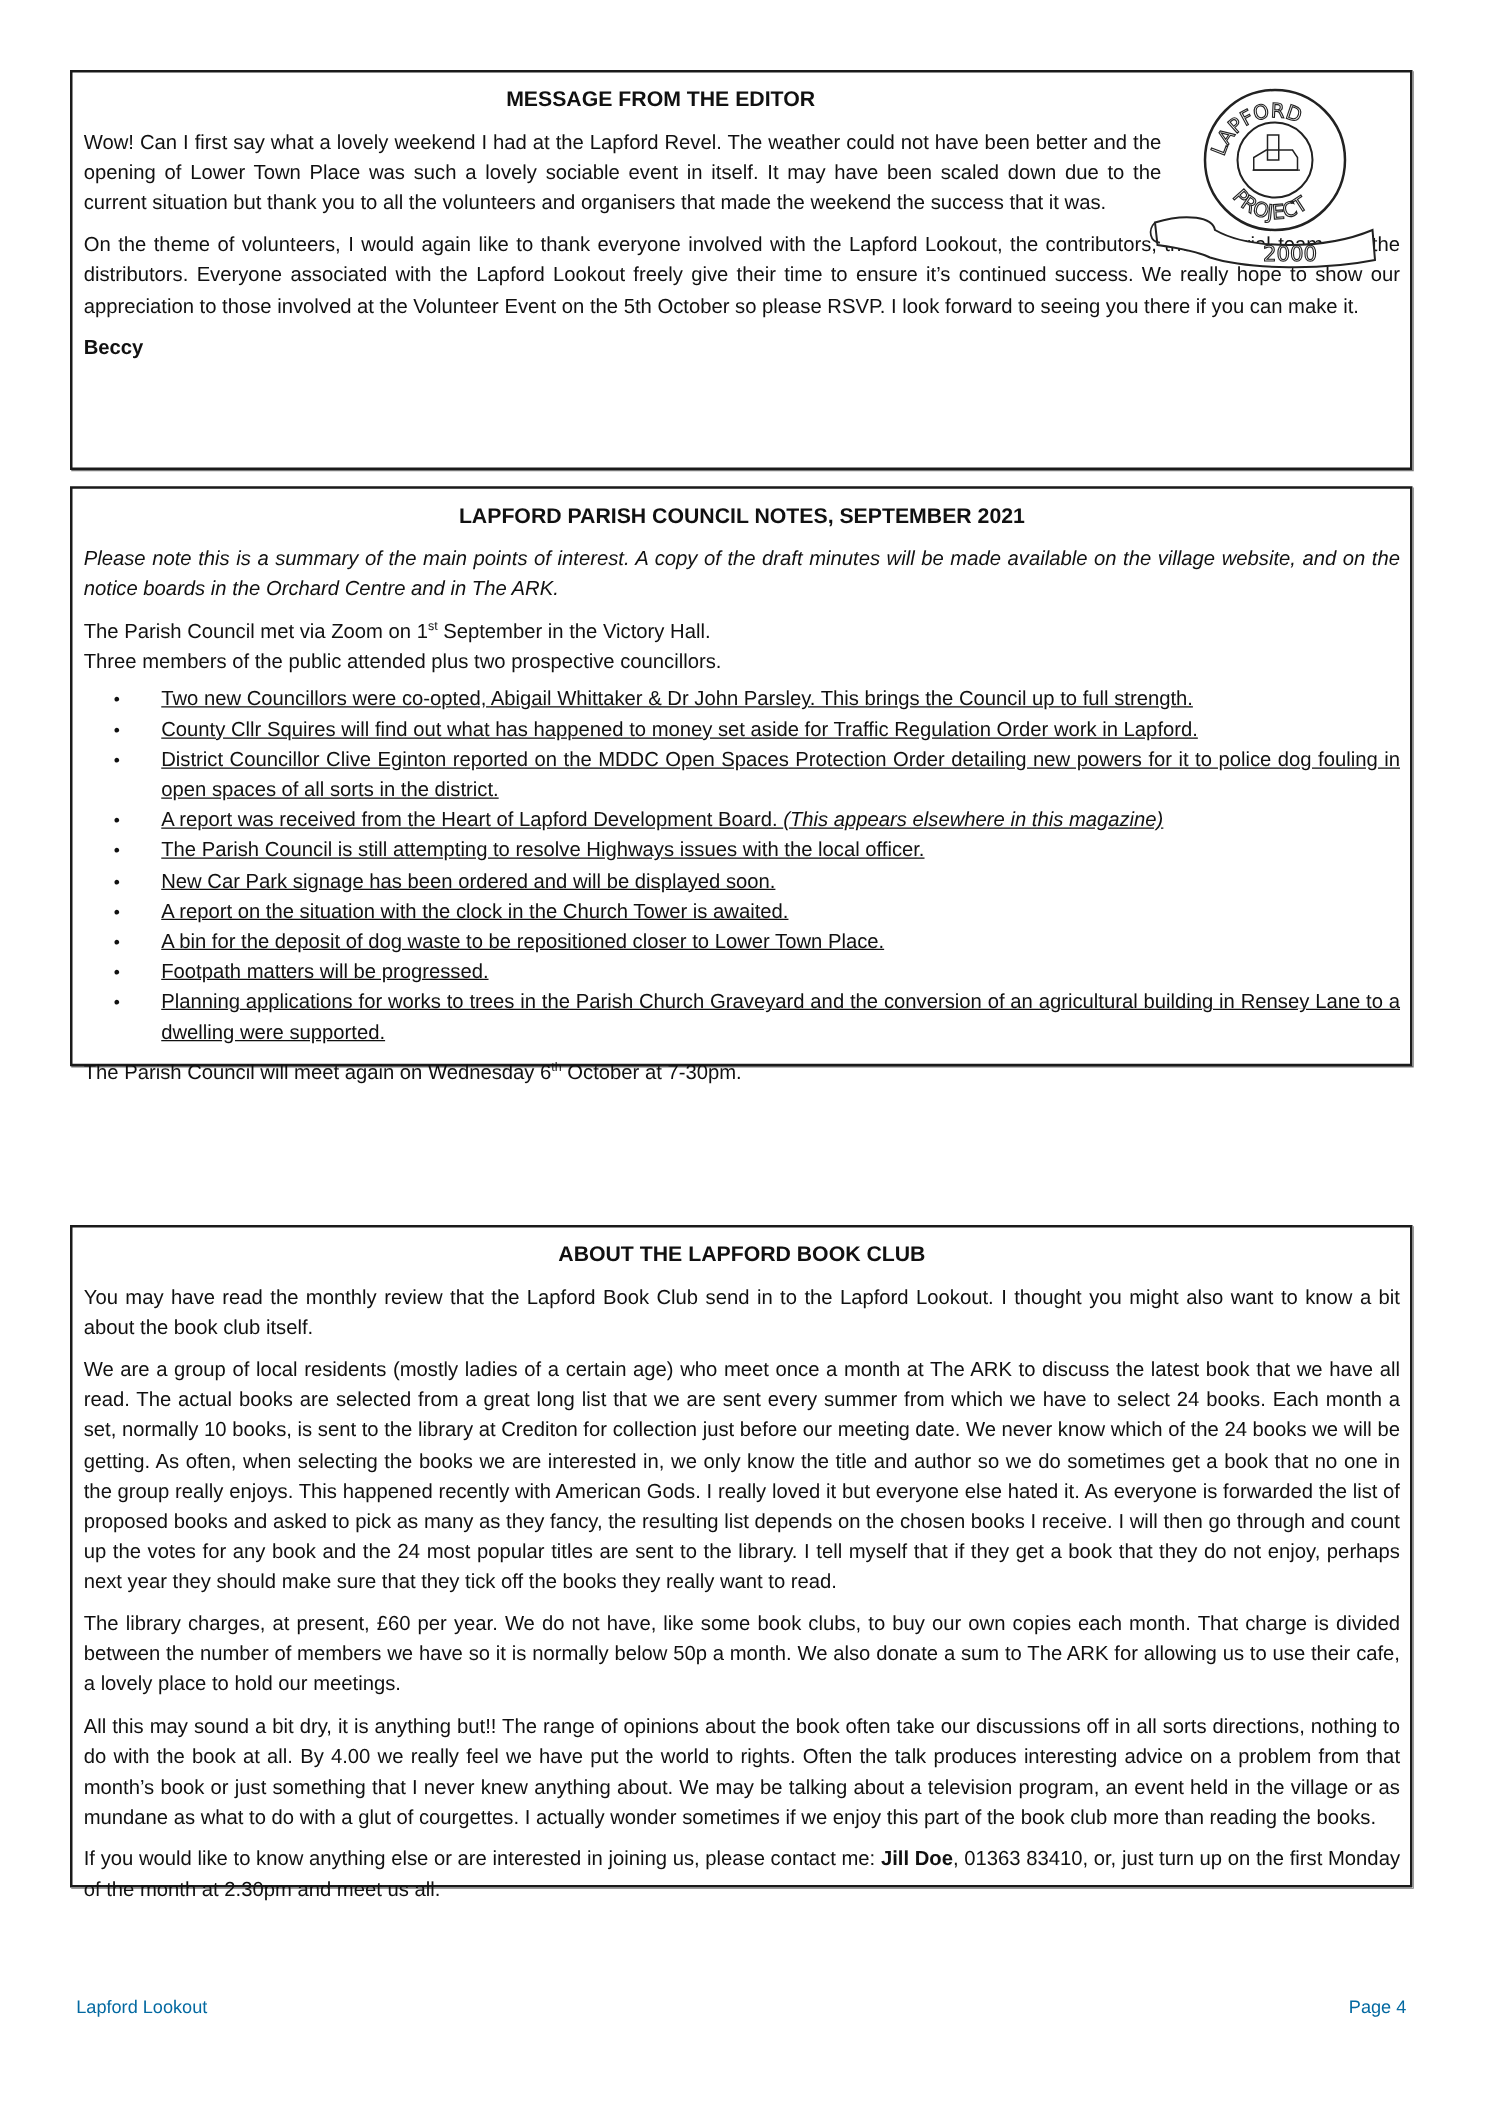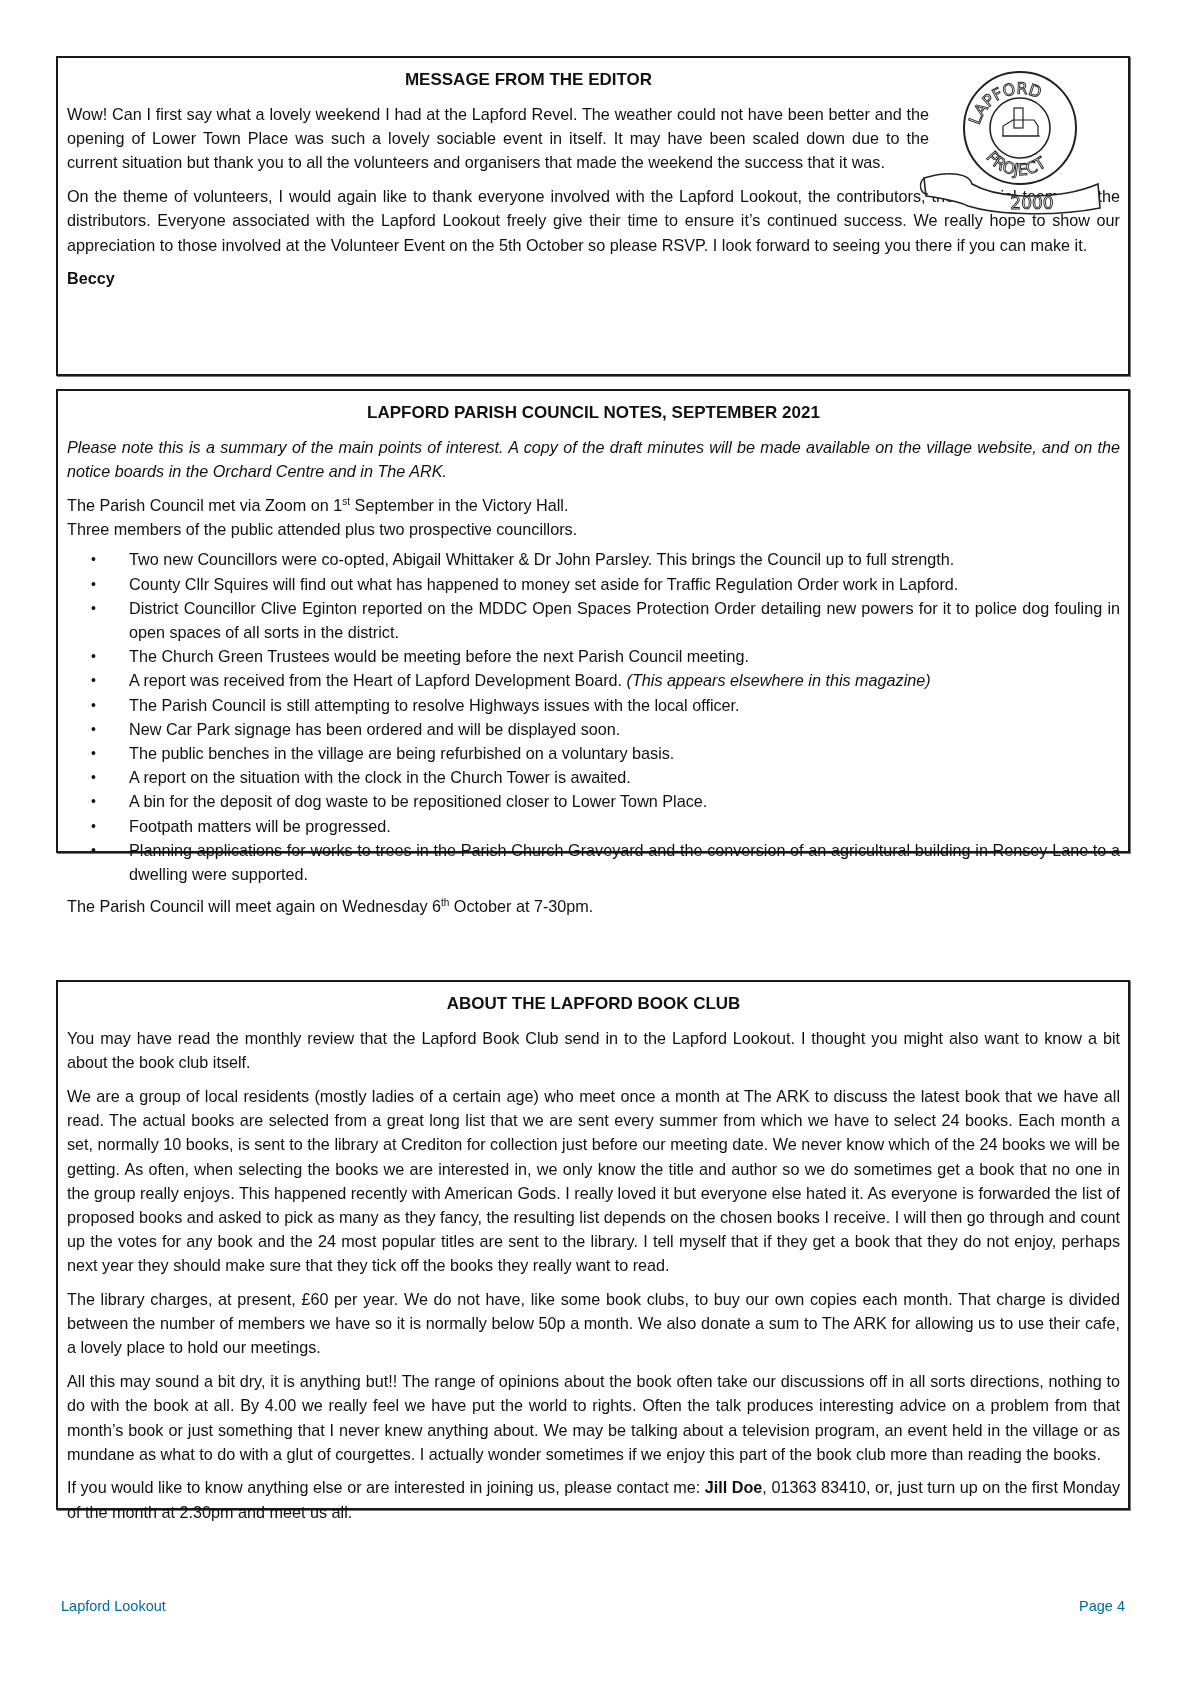--- a/index.html
+++ b/index.html
@@ -25,21 +25,21 @@
       line-height: 24px; margin: 10px 0 10px 0; letter-spacing: 0;
     }
     #box-editor .heading { padding-right: 130px; }
     p { margin: 0 0 9.5px 0; text-align: justify; }
     .editor-text { width: 862px; }
     .italic { font-style: italic; }
     .bold { font-weight: bold; }
     sup { font-size: 10px; line-height: 0; vertical-align: super; }
 
     ul.bullets { margin: 6px 0 8px 0; padding: 0 0 0 62px; list-style: none; }
-    ul.bullets li { position: relative; text-align: justify; }
+    ul.bullets li { position: relative; text-align: justify; text-decoration: underline; }
     ul.bullets li::before {
       content: "\2022"; position: absolute; left: -38px; top: 0; font-size: 14px;
     }
 
     .logo {
       position: absolute; right: 18px; top: 8px; width: 200px; height: 150px;
     }
 
     .footer {
       position: absolute; top: 1598px; font-size: 14.5px; color: #0369a1;
@@ -85,25 +85,23 @@
   <p class="italic">Please note this is a summary of the main points of interest. A copy of the draft minutes will be made available on the village website, and on the notice boards in the Orchard Centre and in The ARK.</p>
   <div>
     <span>The Parish Council met via Zoom on 1</span><sup>st</sup><span> September in the Victory Hall.</span>
   </div>
   <div>Three members of the public attended plus two prospective councillors.</div>
 
   <ul class="bullets">
     <li><span>Two new Councillors were co-opted, Abigail Whittaker &amp; Dr John Parsley.  This brings the Council up to full strength.</span></li>
     <li><span>County Cllr Squires will find out what has happened to money set aside for Traffic Regulation Order work in Lapford.</span></li>
     <li><span>District Councillor Clive Eginton reported on the MDDC Open Spaces Protection Order detailing new powers for it to police dog fouling in open spaces of all sorts in the district.</span></li>
-    <li><span>The Church Green Trustees would be meeting before the next Parish Council meeting.</span></li>
     <li><span>A report was received from the Heart of Lapford Development Board. </span><span class="italic">(This appears elsewhere in this magazine)</span></li>
     <li><span>The Parish Council is still attempting to resolve Highways issues with the local officer.</span></li>
     <li><span>New Car Park signage has been ordered and will be displayed soon.</span></li>
-    <li><span>The public benches in the village are being refurbished on a voluntary basis.</span></li>
     <li><span>A report on the situation with the clock in the Church Tower is awaited.</span></li>
     <li><span>A bin for the deposit of dog waste to be repositioned closer to Lower Town Place.</span></li>
     <li><span>Footpath matters will be progressed.</span></li>
     <li><span>Planning applications for works to trees in the Parish Church Graveyard and the conversion of an agricultural building in Rensey Lane to a dwelling were supported.</span></li>
   </ul>
 
   <div>
     <span> The Parish Council will meet again on Wednesday 6</span><sup>th</sup><span> October at 7-30pm.</span>
   </div>
 </section>

